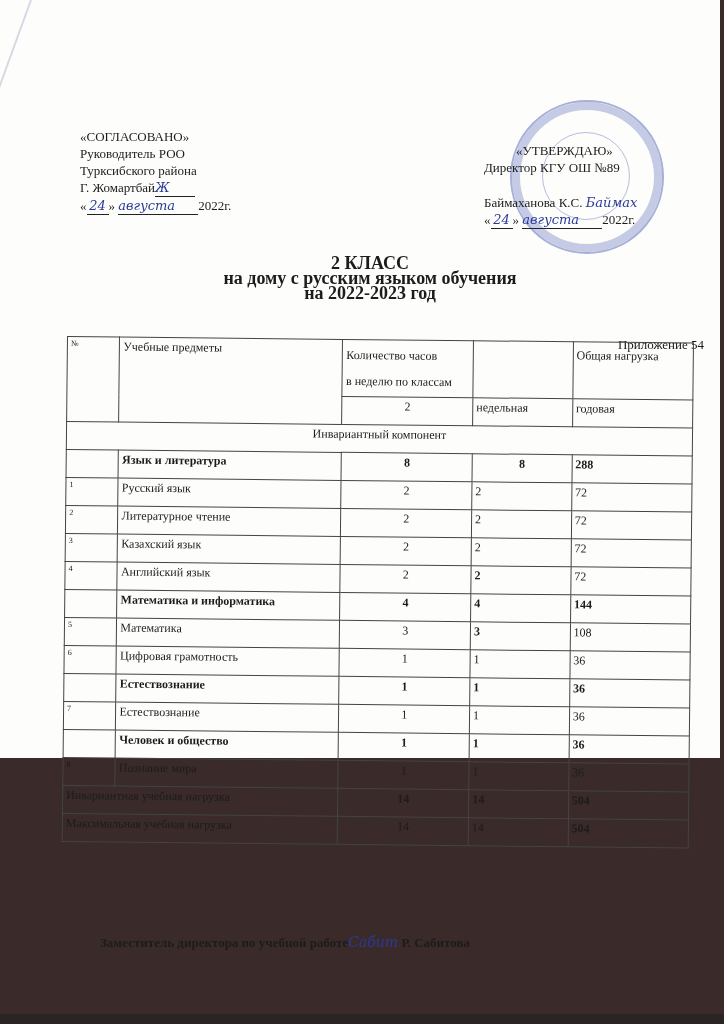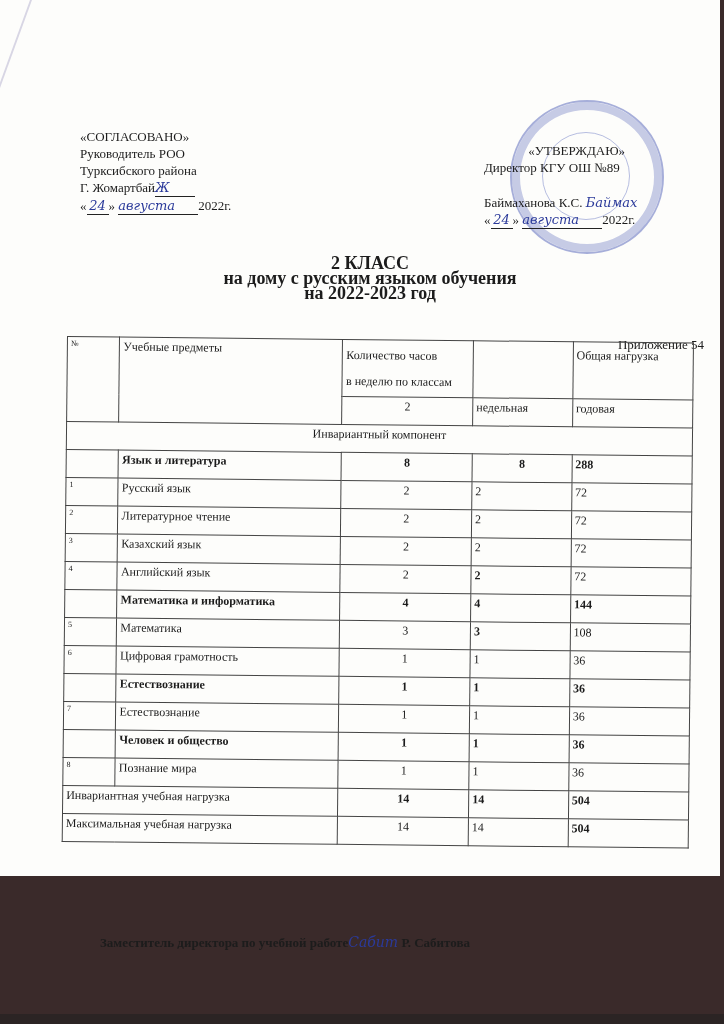--- a/index.html
+++ b/index.html
@@ -8,21 +8,21 @@
       width: 724px;
       height: 1024px;
       background: #3a2a2a;
       overflow: hidden;
     }
     .page {
       position: absolute;
       left: 0;
       top: 0;
       width: 720px;
-      height: 876px;
+      height: 758px;
       background: #fdfdfb;
       font-family: "Liberation Serif", "DejaVu Serif", serif;
       color: #1c1c1c;
     }
     .fold-line {
       position: absolute;
       left: 30px;
       top: 0;
       width: 2px;
       height: 140px;
@@ -37,21 +37,21 @@
       font-size: 13px;
       line-height: 17px;
     }
     .approval-right {
       position: absolute;
       left: 484px;
       top: 142px;
       font-size: 13px;
       line-height: 17px;
     }
-    .approval-right .title { padding-left: 32px; text-align: center; }
+    .approval-right .title { padding-left: 32px; }
     .approval-right .gap { height: 18px; }
     .sig-line {
       display: inline-block;
       border-bottom: 1px solid #222;
       min-width: 40px;
       position: relative;
     }
     .handwriting {
       color: #2b3a9a;
       font-style: italic;

